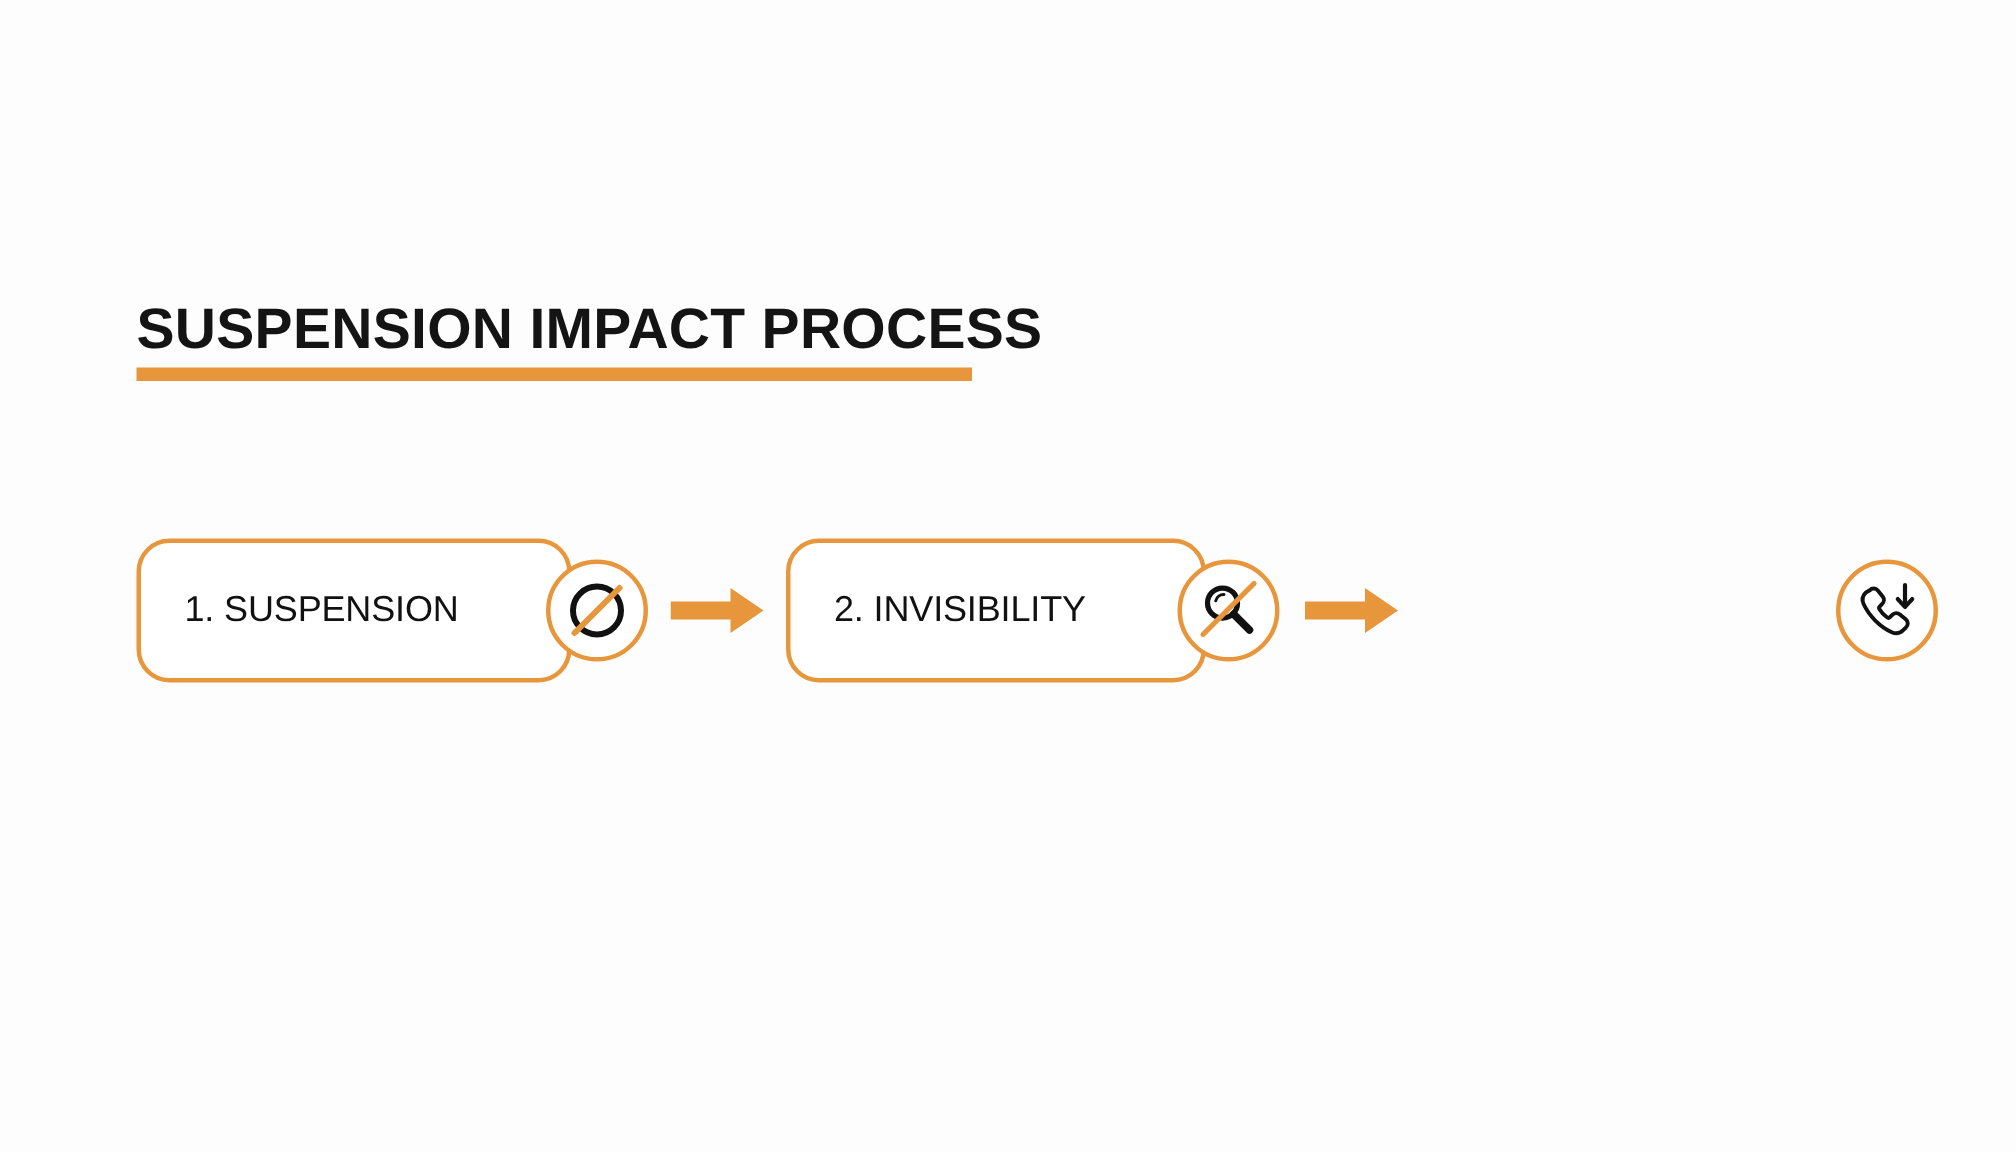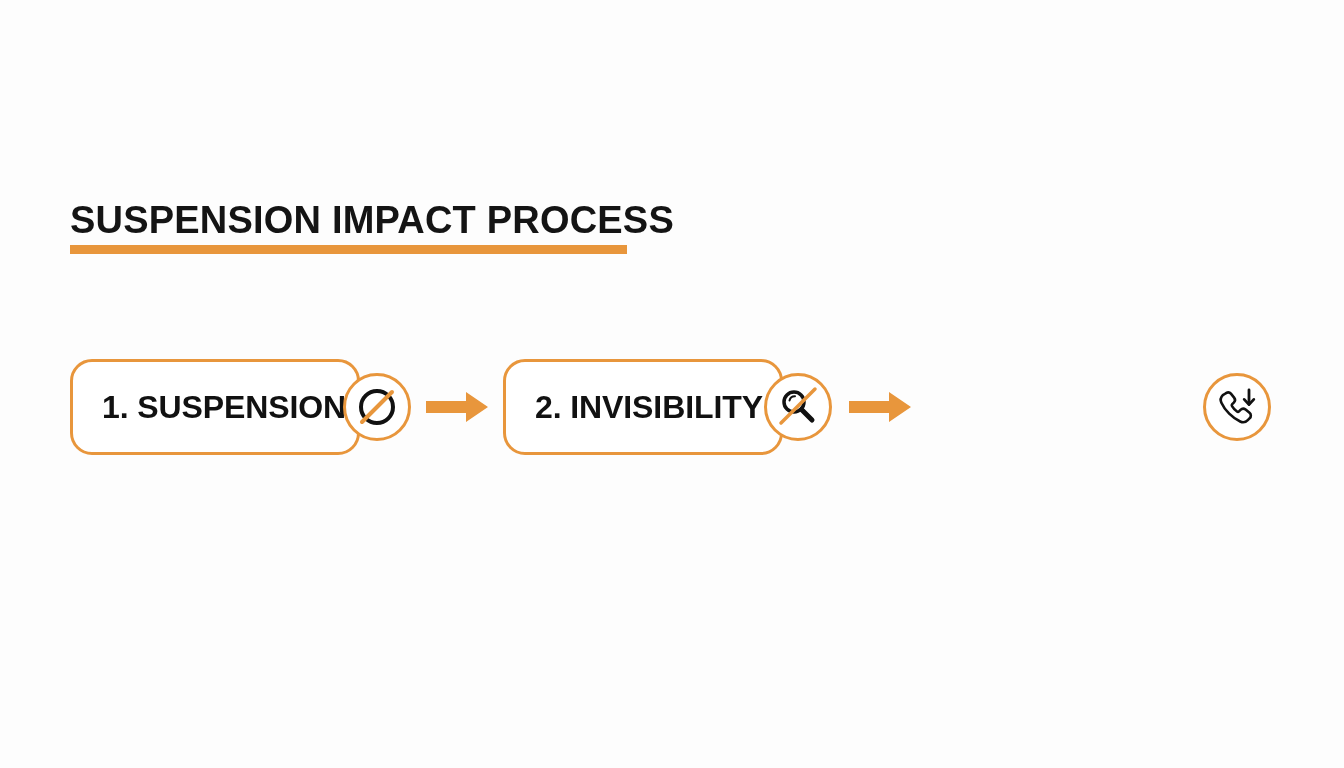--- a/index.html
+++ b/index.html
@@ -11,20 +11,21 @@
     height: 768px;
     background: #fdfdfd;
     font-family: "Liberation Sans", sans-serif;
     overflow: hidden;
     position: relative;
   }
 
   .canvas {
     position: absolute;
     inset: 0;
+    margin-left: 21px;
   }
 
   
   .title-block {
     position: absolute;
     left: 70px;
     top: 198px;
   }
   .title-text {
     font-family: "Liberation Sans", sans-serif;
@@ -63,22 +64,22 @@
     height: 96px;
     box-sizing: border-box;
     border: 3px solid #e8963c;
     border-radius: 22px;
     background: #ffffff;
     display: flex;
     align-items: center;
   }
   .step-label {
     font-family: "Liberation Sans", sans-serif;
-    font-weight: bold;
-    font-size: 32px;
+    font-weight: normal;
+    font-size: 24px;
     letter-spacing: -0.1px;
     color: #111111;
     margin-left: 29px;
     white-space: nowrap;
   }
 
   
   .step-badge {
     position: absolute;
     top: 14px;

